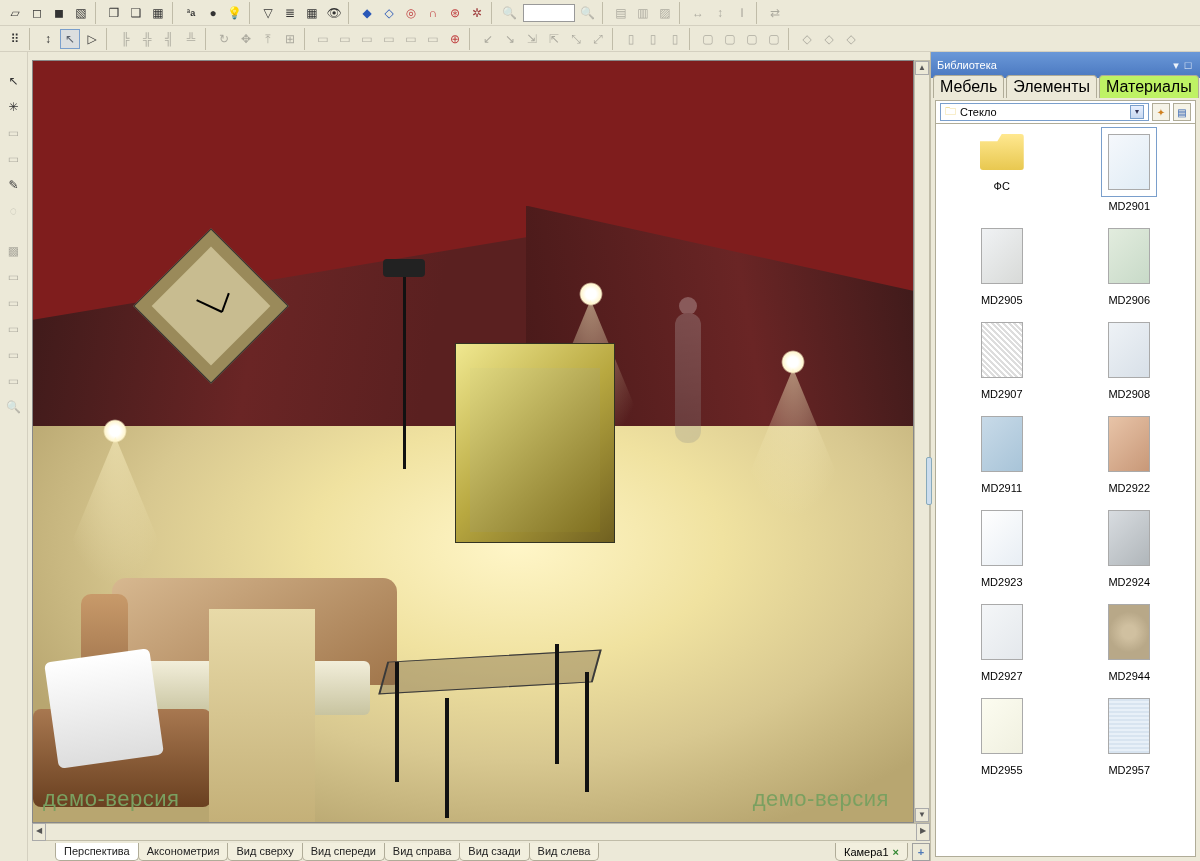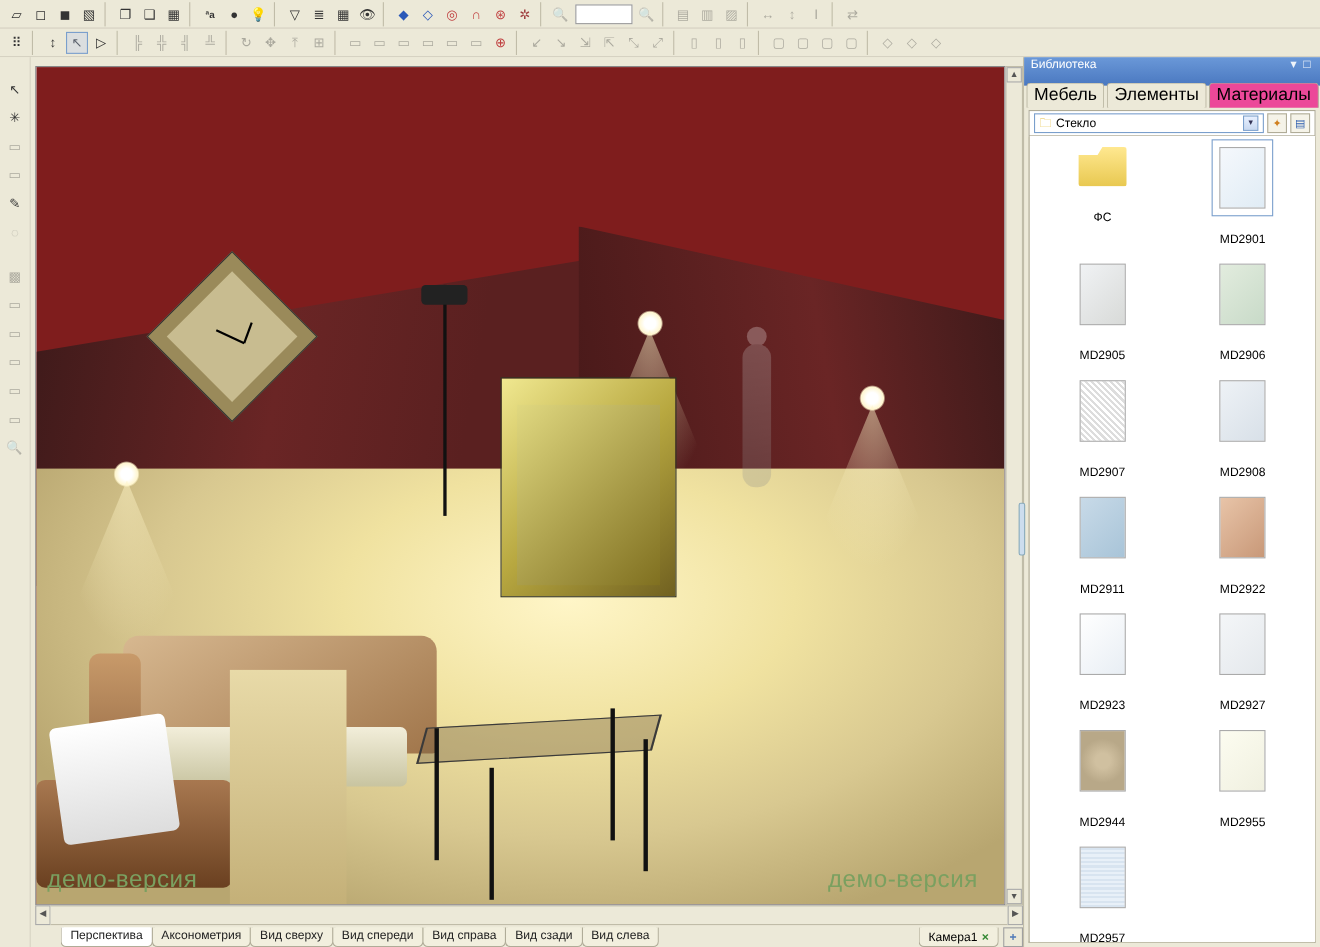--- a/index.html
+++ b/index.html
@@ -139,33 +139,33 @@
 
   .view-tabs { display:flex; height:20px; margin-left:4px; padding-top:2px; }
   .vtab { padding:2px 8px; border:1px solid #b0ac98; border-top:none; background:#f2efde; margin-right:-1px; font-size:11px; color:#222; cursor:pointer; border-radius:0 0 5px 5px; }
   .vtab.active { background:#fff; }
   .camera-tab{margin-left:auto; padding:2px 8px; border:1px solid #b0ac98; border-top:none; background:#f2efde; display:flex; align-items:center; gap:4px; border-radius:0 0 5px 5px;}
   .camera-tab .x{color:#338833;font-weight:bold;}
   .plus-box{width:18px;height:18px;border:1px solid #a0a0a0;margin-left:4px;display:flex;align-items:center;justify-content:center;color:#507ab8;font-weight:bold;}
 
   
   .library { width: 270px; background:#ece9d8; border-left:1px solid #c0bca8; display:flex; flex-direction:column; }
-  .library .title { background:linear-gradient(#6a98d8,#4a78c0); color:#fff; height:18px; display:flex; align-items:flex-end; padding:13px 6px; font-size:11px; }
+  .library .title { background:linear-gradient(#6a98d8,#4a78c0); color:#fff; height:18px; display:flex; align-items:center; padding:13px 6px; font-size:11px; }
   .library .title .spacer{flex:1}
   .library .title .tctl{width:12px;text-align:center;opacity:.9;}
   .lib-tabs { display:flex; background:#ece9d8; height:20px; align-items:flex-end; padding-left:2px; }
   .ltab { padding:2px 6px; border:1px solid #b0ac98; border-bottom:none; background:#ece9d8; margin-right:2px; font-size:16px; cursor:pointer; border-radius:4px 4px 0 0;}
-  .ltab.active { background:#ec4899; }
+  .ltab.active { background:#bef264; }
   .lib-toolbar { display:flex; align-items:center; height:24px; padding:2px 4px; background:#fff; border:1px solid #b0ac98; margin:2px 4px 0; gap:3px;}
   .lib-combo { flex:1; height:18px; border:1px solid #7a9fcc; background:#fff; display:flex; align-items:center; padding:0 4px; font-size:11px; gap:4px;}
   .lib-combo .dd{margin-left:auto;width:14px;height:14px;background:linear-gradient(#e8f0ff,#c8d8f0);border:1px solid #7a9fcc;font-size:8px;text-align:center;line-height:12px;color:#335;}
   .lib-ibtn{width:18px;height:18px;border:1px solid #b0ac98;background:#f5f3e8;display:flex;align-items:center;justify-content:center;font-size:10px;}
   .lib-grid { flex:1; background:#fff; margin:0 4px 4px; border:1px solid #b0ac98; border-top:none; overflow:auto; padding:10px 6px; }
   .lib-items { display:grid; grid-template-columns: 1fr 1fr; gap:16px 8px; justify-items:center; }
-  .lib-item { display:flex; flex-direction:column; align-items:center; gap:22px; width:100px;}
+  .lib-item { display:flex; flex-direction:column; align-items:center; gap:10px; width:100px;}
   .lib-item.selected .thumb{ outline:1px solid #7a9fcc; outline-offset:6px; background-clip:padding-box;}
   .thumb { width:42px; height:56px; border:1px solid #aaa; }
   .thumb.folder{width:44px;height:36px;border:none;background:linear-gradient(#ffe890,#e8c850);clip-path:polygon(0 20%,40% 20%,50% 0,100% 0,100% 100%,0 100%);border-radius:3px;}
   .lib-item .lbl{font-size:11px;color:#000;}
   .handle { position:absolute; right:268px; top:50%; width:6px; height:48px; background:#cde; border:1px solid #8ab; border-radius:2px; }
 </style>
 </head>
 <body>
 
 <div class="toolbar-row row1">
@@ -407,20 +407,24 @@
           </div>
           <div class="lib-item">
             <div class="thumb" style="background: linear-gradient(135deg, rgb(232, 196, 168), rgb(200, 152, 120));"></div>
             <div class="lbl">MD2922</div>
           </div>
           <div class="lib-item">
             <div class="thumb" style="background: linear-gradient(135deg, rgb(255, 255, 255), rgb(232, 238, 244));"></div>
             <div class="lbl">MD2923</div>
           </div>
           <div class="lib-item">
+            <div class="thumb" style="background: linear-gradient(135deg, rgb(216, 220, 224), rgb(176, 182, 186));"></div>
+            <div class="lbl">MD2924</div>
+          </div>
+          <div class="lib-item">
             <div class="thumb" style="background: linear-gradient(135deg, rgb(244, 246, 248), rgb(228, 232, 236));"></div>
             <div class="lbl">MD2927</div>
           </div>
           <div class="lib-item">
             <div class="thumb" style="background: radial-gradient(circle, rgb(208, 192, 160) 20%, rgb(184, 168, 136) 60%);"></div>
             <div class="lbl">MD2944</div>
           </div>
           <div class="lib-item">
             <div class="thumb" style="background: linear-gradient(135deg, rgb(252, 252, 240), rgb(240, 240, 224));"></div>
             <div class="lbl">MD2955</div>

